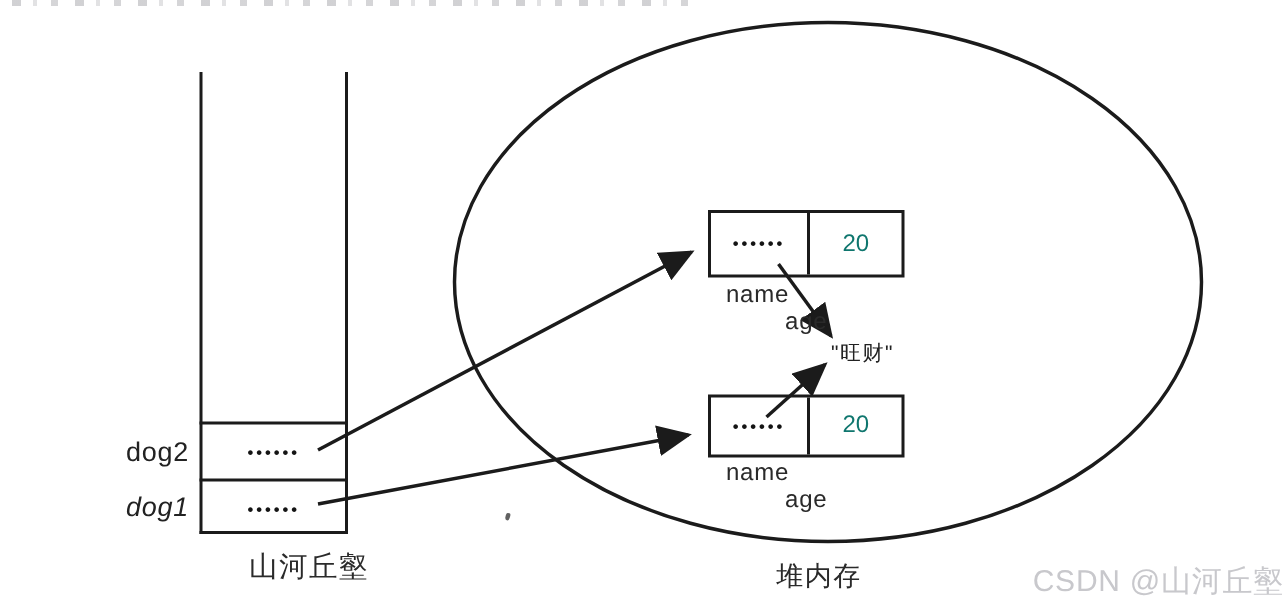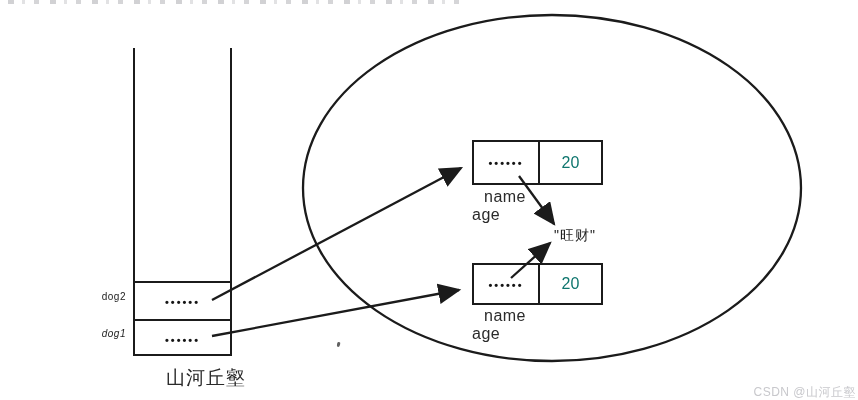--- a/index.html
+++ b/index.html
@@ -42,21 +42,21 @@
   }
   .stack-row.r2 { top: 281px; }
   .stack-row.r1 { top: 319px; }
   .dots {
     font-size: 11px; font-weight: bold; letter-spacing: 2px;
     color: #141414; line-height: 1; padding-top: 2px; white-space: nowrap;
   }
   .var-label {
     position: absolute;
     width: 44px; text-align: right;
-    font-size: 10px; color: #222; letter-spacing: .5px;
+    font-size: 18px; color: #222; letter-spacing: .5px;
   }
   .var-label.v2 { left: 82px; top: 291px; }
   .var-label.v1 { left: 82px; top: 328px; font-style: italic; }
   .stack-caption {
     position: absolute; left: 136px; top: 365px; width: 140px;
     text-align: center; font-size: 19px; color: #2a2a2a; letter-spacing: 1px;
   }
 
   
   .heap-svg { position: absolute; left: 0; top: 0; }
@@ -74,41 +74,41 @@
   }
   .cell.name-cell { width: 66px; border-right: 2px solid #1b1b1b; }
   .cell.age-cell  { flex: 1; font-size: 16px; color: #0f766e; }
   .field-labels {
     position: absolute; left: 472px; width: 131px;
     display: flex; font-size: 16px; color: #2a2a2a; letter-spacing: .5px; flex-direction: column;
   }
   .field-labels.upper { top: 188px; }
   .field-labels.lower { top: 307px; }
   .field-labels .fl-name { width: 66px; text-align: center; }
-  .field-labels .fl-age  { flex: 1; }
+  .field-labels .fl-age  { flex: 1; text-align: center; }
 
   .string-literal {
     position: absolute; left: 554px; top: 227px;
     font-size: 14px; color: #222; letter-spacing: 1px; white-space: nowrap;
   }
 
   .heap-caption {
     position: absolute; left: 486px; top: 372px; width: 120px;
     text-align: center; font-size: 18px; color: #2a2a2a; letter-spacing: 1px;
   }
 
   .speck {
     position: absolute; left: 337px; top: 342px;
     width: 3px; height: 5px; background: #3a3a3a; border-radius: 40% 40% 60% 60%;
     transform: rotate(15deg); opacity: .8;
   }
 
   .watermark {
-    position: absolute; right: 2px; top: 384px; width: 300px;
-    text-align: right; font-size: 12px; color: #c8c8cc; letter-spacing: .5px;
+    position: absolute; right: 2px; top: 374px; width: 300px;
+    text-align: right; font-size: 20px; color: #c8c8cc; letter-spacing: .5px;
   }
 </style>
 </head>
 <body>
 
 <div class="canvas">
 
   <div class="cut-strip"></div>
 
   <svg class="heap-svg" width="858" height="400" viewBox="0 0 858 400">
@@ -155,18 +155,19 @@
     <div class="cell name-cell">
       <span class="dots">••••••</span>
     </div>
     <div class="cell age-cell">20</div>
   </div>
   <div class="field-labels lower">
     <span class="fl-name">name</span>
     <span class="fl-age">age</span>
   </div>
 
+  <div class="heap-caption">堆内存</div>
 
   <div class="speck"></div>
 
   <div class="watermark">CSDN @山河丘壑</div>
 
 </div>
 
 </body></html>

